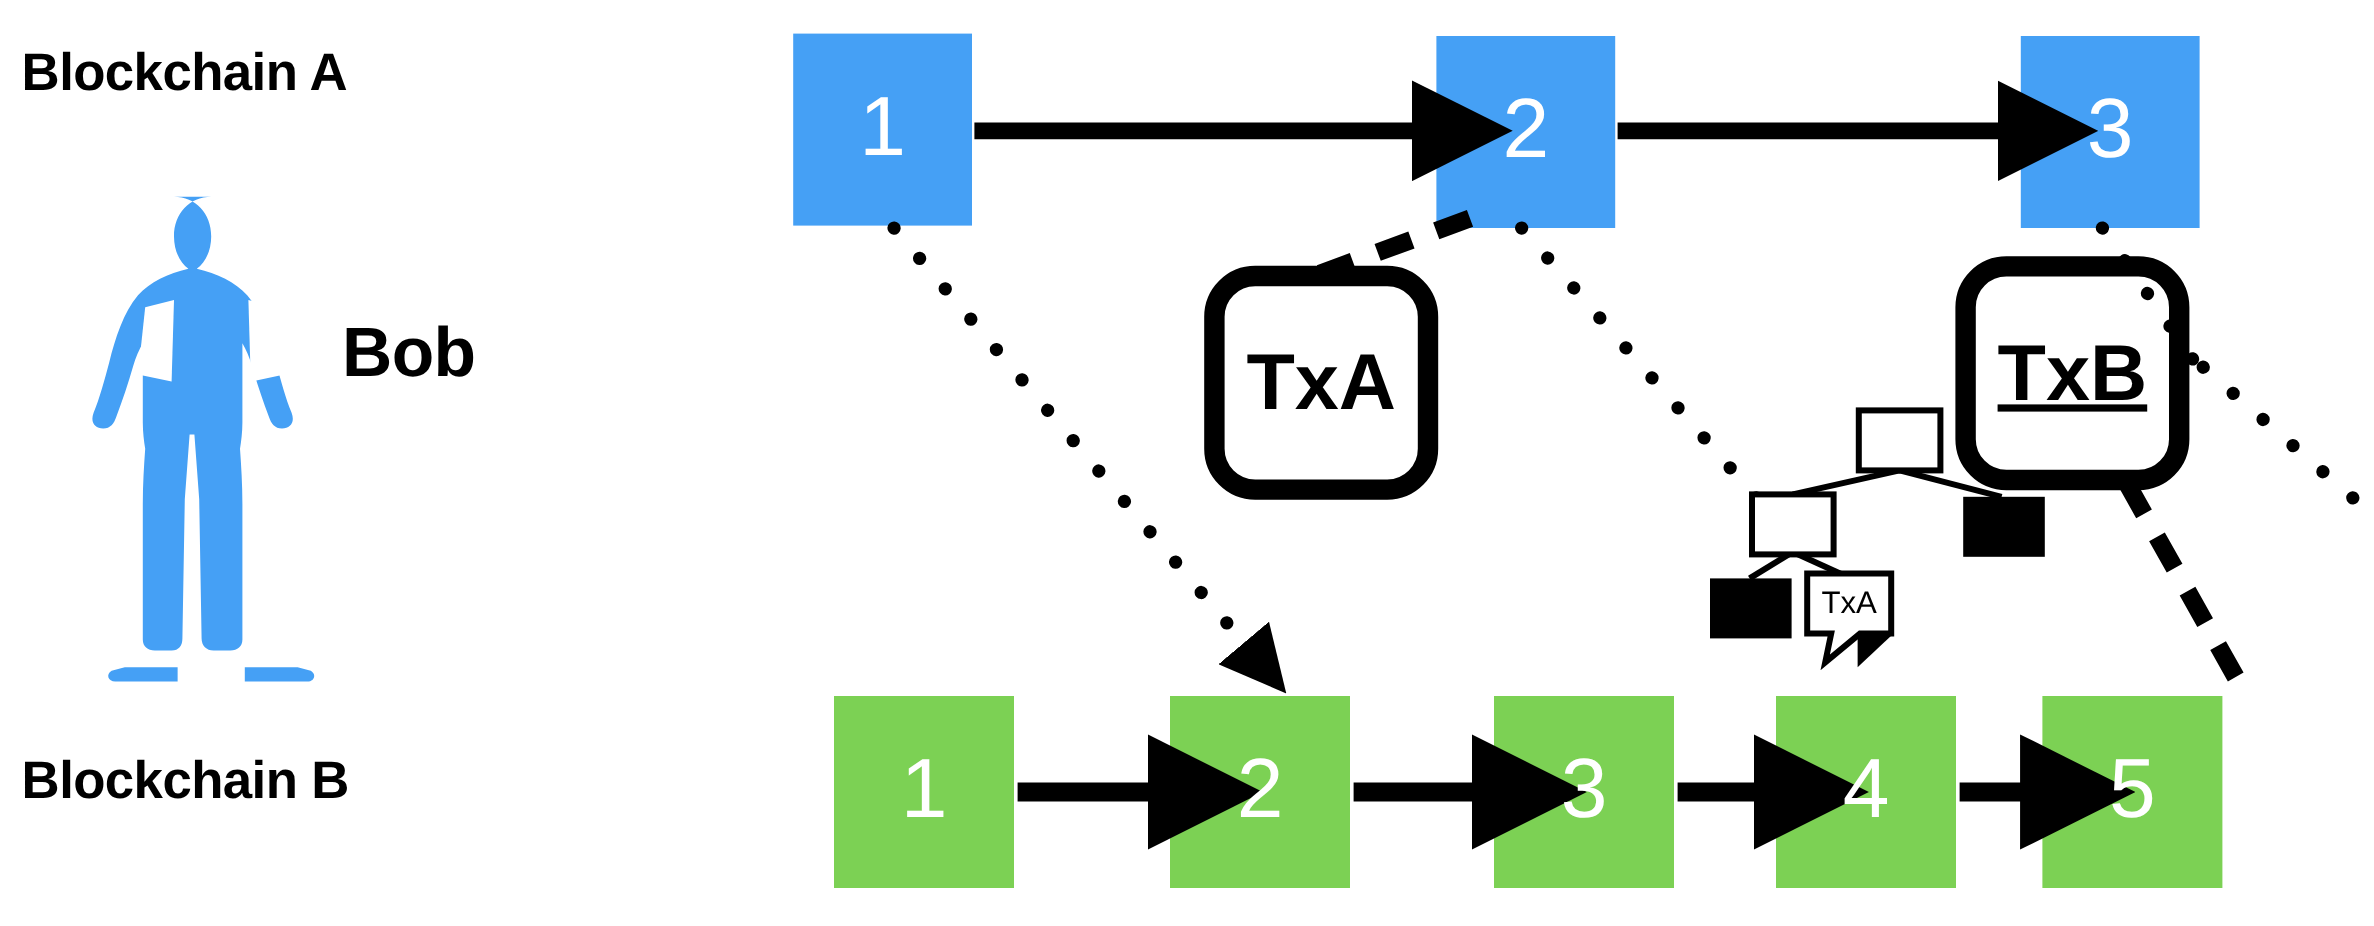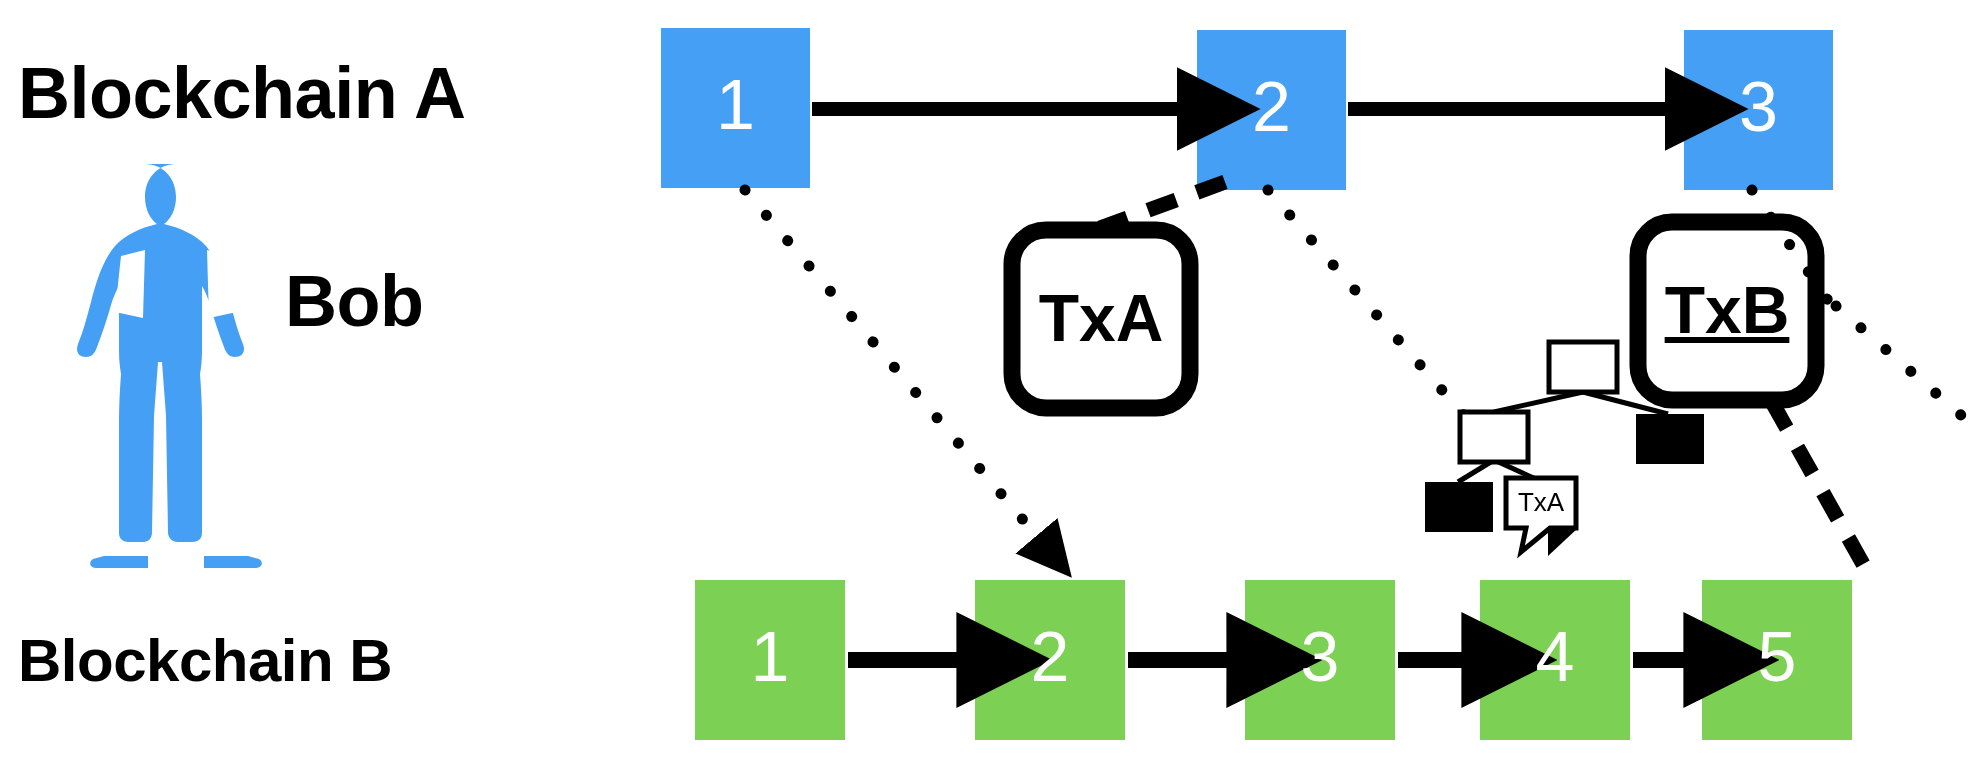--- a/index.html
+++ b/index.html
@@ -24,23 +24,23 @@
     width: 1978px;
     height: 772px;
   }
   .chain-label {
     position: absolute;
     font-weight: bold;
     color: #000000;
     white-space: nowrap;
     letter-spacing: -0.5px;
   }
-  #label-a { left: 18px; top: 52px; font-size: 72px; }
-  #label-b { left: 18px; top: 626px; font-size: 60px; }
-  #label-bob { left: 285px; top: 260px; font-size: 72px; font-weight: bold; }
+  #label-a { left: 18px; top: 36px; font-size: 44px; }
+  #label-b { left: 18px; top: 626px; font-size: 44px; }
+  #label-bob { left: 285px; top: 260px; font-size: 58px; font-weight: bold; }
   .block-num {
     position: absolute;
     color: #ffffff;
     font-size: 70px;
     font-weight: 400;
     text-align: center;
     line-height: 1;
     pointer-events: none;
   }
   .tx-label {

